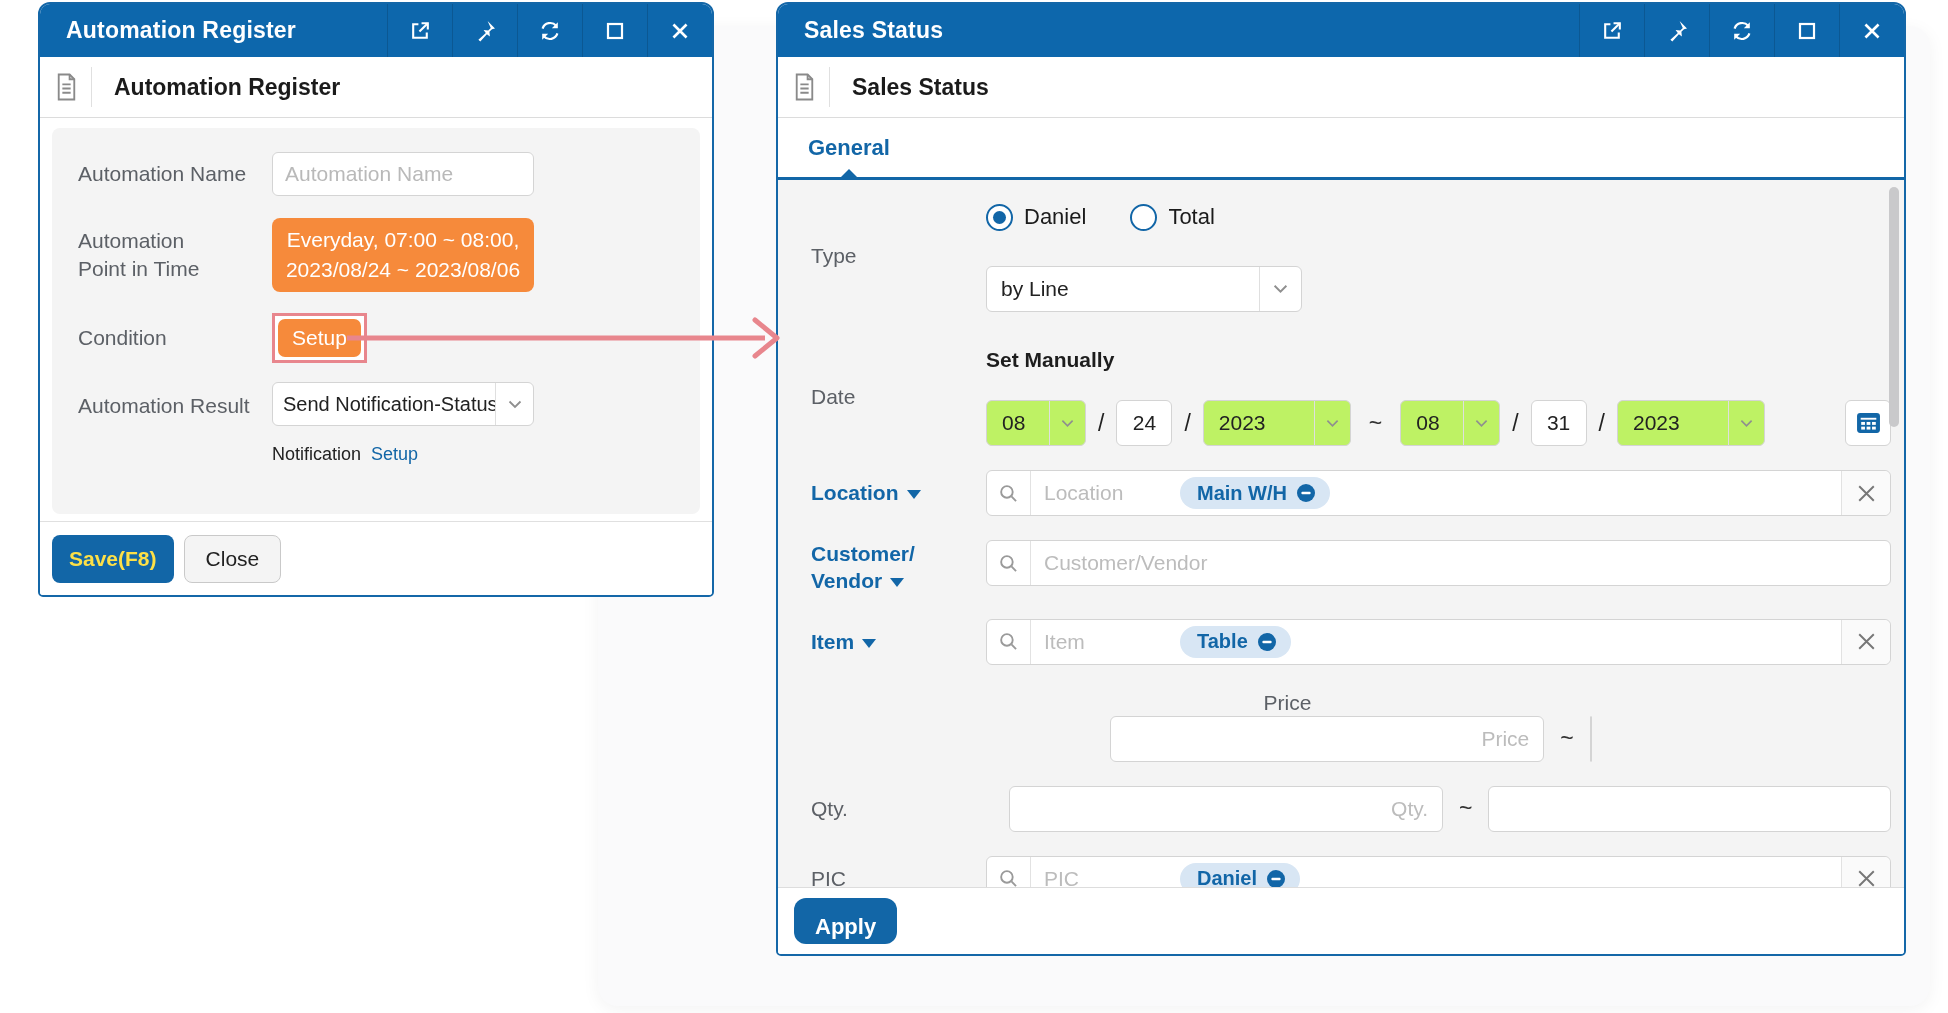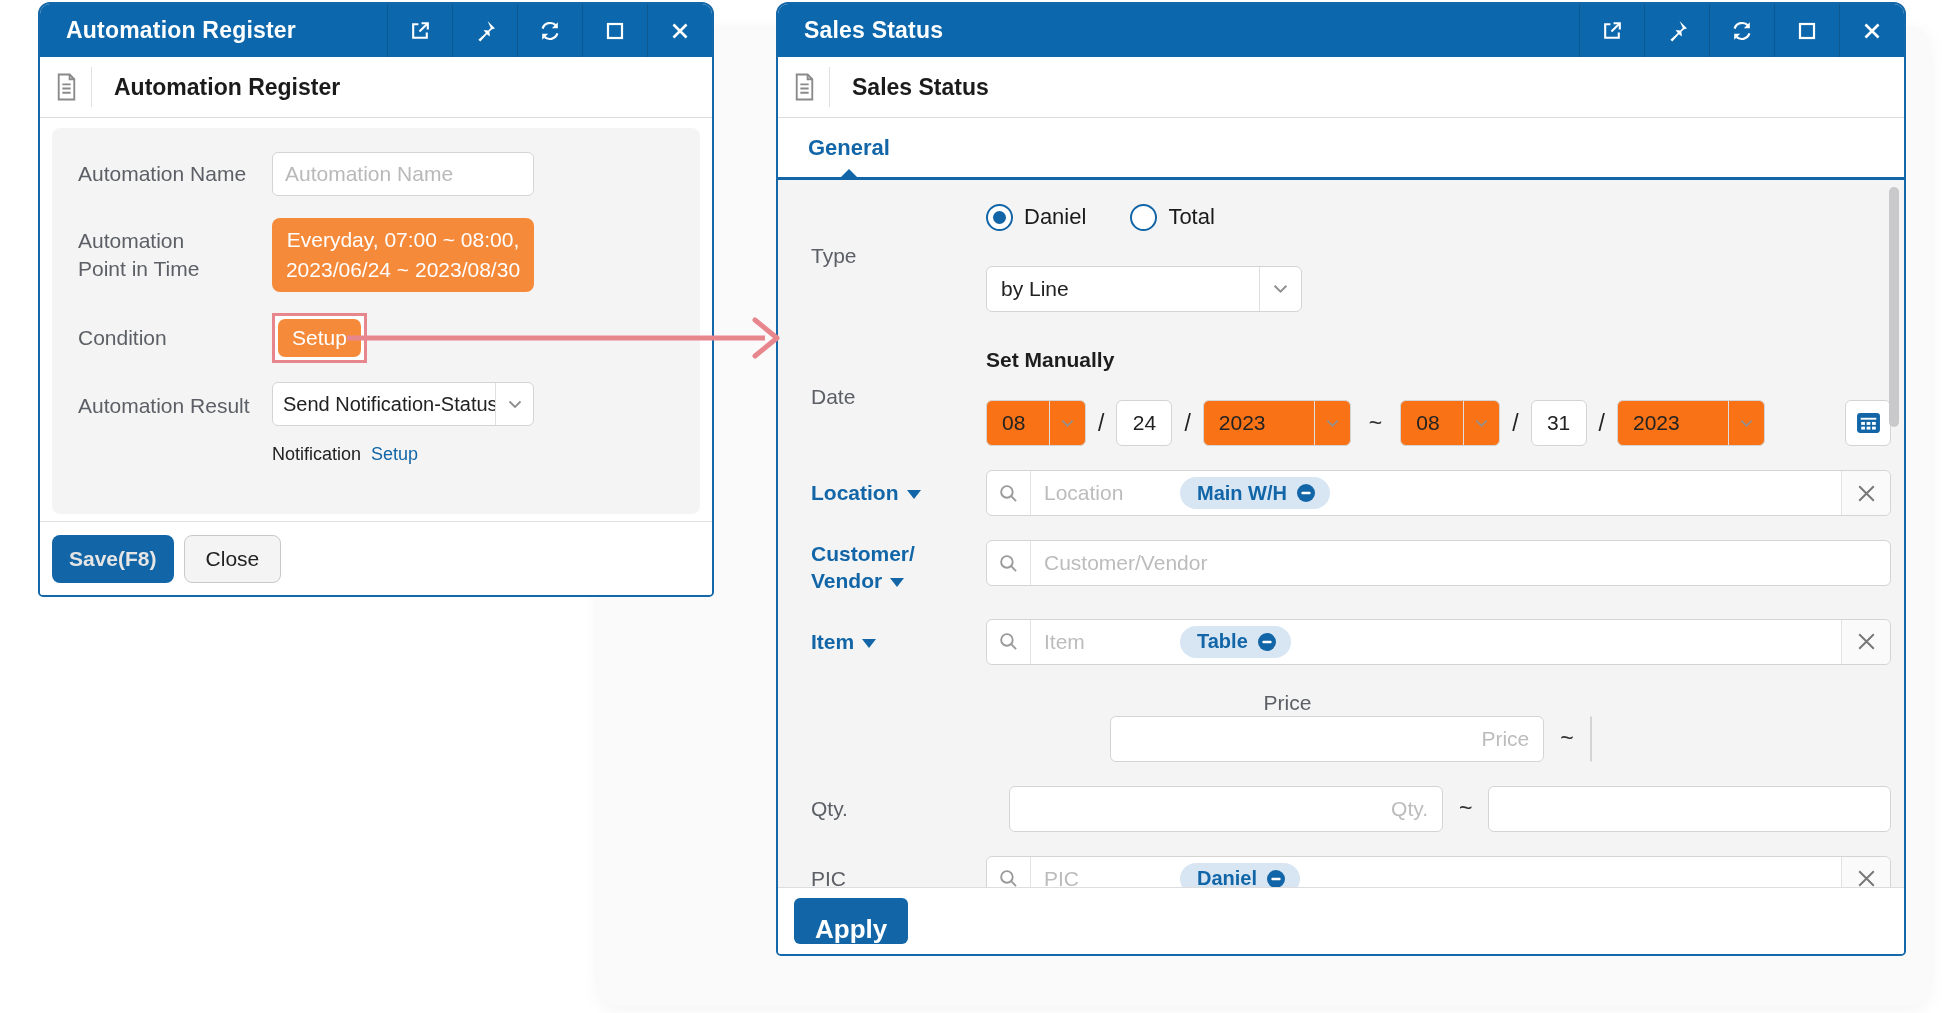--- a/index.html
+++ b/index.html
@@ -45,21 +45,21 @@
   .select-box { width:262px; height:44px; background:#fff; border:1px solid #d4d4d4; border-radius:6px;
                 display:flex; align-items:center; cursor:pointer; }
   .select-text { flex:1; padding-left:10px; font-size:20px; color:#222; white-space:nowrap; overflow:hidden; }
   .select-chev { width:38px; height:100%; border-left:1px solid #dfdfdf; display:flex;
                  align-items:center; justify-content:center; flex-shrink:0; }
   .notif-line { margin-top:18px; font-size:18px; color:#222; }
   .notif-link { color:#1266a7; margin-left:10px; cursor:pointer; }
 
   .dlg-footer { position:absolute; left:0; right:0; bottom:0; height:74px; background:#fff;
                 border-top:1px solid #e0e0e0; display:flex; align-items:center; padding-left:12px; gap:10px; }
-  .btn-primary { background:#1266a7; color:#e5e5e5; border:none; border-radius:8px; height:48px;
+  .btn-primary { background:#1266a7; color:#fde047; border:none; border-radius:8px; height:48px;
                  padding:0 17px; font-size:21px; font-weight:600; cursor:pointer;
                  font-family:"Liberation Sans", sans-serif; }
   .btn-plain { background:#f4f4f4; color:#222; border:1px solid #c9c9c9; border-radius:8px; height:48px;
                padding:0 21px; font-size:21px; cursor:pointer; font-family:"Liberation Sans", sans-serif; }
 
   
   .tabbar { height:62px; display:flex; align-items:center; padding-left:30px;
             border-bottom:3px solid #1266a7; background:#fff; }
   .tab { position:relative; height:100%; display:flex; align-items:center;
          font-size:22px; font-weight:600; color:#1266a7; cursor:pointer; }
@@ -82,21 +82,21 @@
   .radio-circle { width:27px; height:27px; border-radius:50%; border:2.5px solid #1266a7;
                   background:#fff; display:flex; align-items:center; justify-content:center; }
   .radio-circle.sel::after { content:''; width:13px; height:13px; border-radius:50%; background:#1266a7; }
   .radio-label { font-size:22px; color:#1b1b1b; }
 
   .sel-byline { width:316px; height:46px; }
   .sel-byline .select-chev { width:42px; }
 
   .mode-text { font-size:21px; font-weight:600; color:#1d1d1d; height:28px; }
   .date-row { display:flex; align-items:center; margin-top:24px; }
-  .mini-sel { height:46px; background:#f97316; border:1px solid #d4d4d4; border-radius:6px;
+  .mini-sel { height:46px; background:#bef264; border:1px solid #d4d4d4; border-radius:6px;
               display:flex; align-items:center; cursor:pointer; }
   .mini-sel .t { flex:1; padding-left:15px; font-size:21px; color:#222; }
   .mini-sel .c { width:36px; height:100%; border-left:1px solid #dfdfdf; display:flex;
                  align-items:center; justify-content:center; }
   .mm { width:100px; } .yy { width:148px; }
   .day-inp { width:56px; height:46px; border:1px solid #d4d4d4; border-radius:6px; text-align:center;
              font-size:21px; color:#222; background:#fff; font-family:"Liberation Sans", sans-serif; }
   .slash { margin:0 12px; font-size:23px; color:#222; }
   .tilde { margin:0 18px; font-size:23px; color:#333; }
   .cal-btn { margin-left:auto; width:46px; height:46px; background:#fff; border:1px solid #d4d4d4;
@@ -119,22 +119,22 @@
                 display:flex; align-items:center; justify-content:flex-end; padding-right:14px;
                 font-size:21px; color:#bcbcbc; }
   .range-inp2 { flex:1; height:46px; background:#fff; border:1px solid #d4d4d4; border-radius:6px; }
   .range-tilde { margin:0 16px; font-size:23px; color:#333; }
 
   .scroll-thumb { position:absolute; right:5px; top:183px; width:10px; height:240px;
                   background:#c9c9cb; border-radius:6px; cursor:grab; z-index:3; }
 
   .ss-footer { position:absolute; left:0; right:0; bottom:0; height:67px; background:#fff;
                border-top:1px solid #dddddd; display:flex; align-items:center; padding-left:16px; }
-  .apply-btn { background:#1266a7; color:#fff; border:none; border-radius:6px; height:46px;
-               padding:16px 21px; font-size:26px; font-weight:600; cursor:pointer;
+  .apply-btn { background:#1266a7; color:#fff; border:none; border-radius:12px; height:46px;
+               padding:16px 21px; font-size:22px; font-weight:600; cursor:pointer;
                font-family:"Liberation Sans", sans-serif; }
 
   .arrow-svg { position:absolute; left:347px; top:316px; z-index:5; }
 </style>
 </head>
 <body>
 
 <div class="canvas">
 
   <div class="bg-card"></div>
@@ -193,21 +193,21 @@
         <input class="text-input" type="text" placeholder="Automation Name" style="">
       </div>
 
       <div class="form-row" style="margin-bottom:21px;">
         <div class="form-label">
           <div>Automation</div>
           <div>Point in Time</div>
         </div>
         <button class="pit-button">
           <div>Everyday, 07:00 ~ 08:00,</div>
-          <div>2023/06/24 ~ 2023/08/30</div>
+          <div>2023/08/24 ~ 2023/08/06</div>
         </button>
       </div>
 
       <div class="form-row" style="margin-bottom:19px;">
         <div class="form-label">Condition</div>
         <span class="setup-highlight">
           <button class="setup-button">Setup</button>
         </span>
       </div>
 

